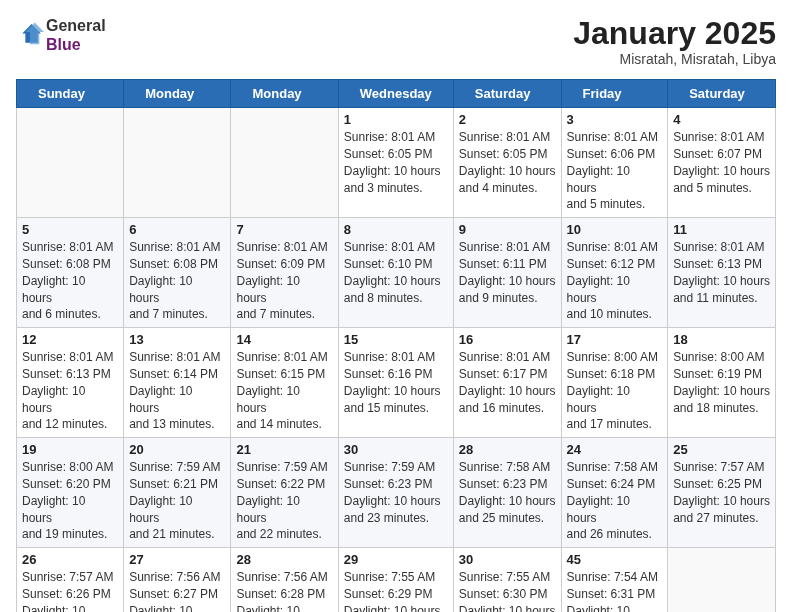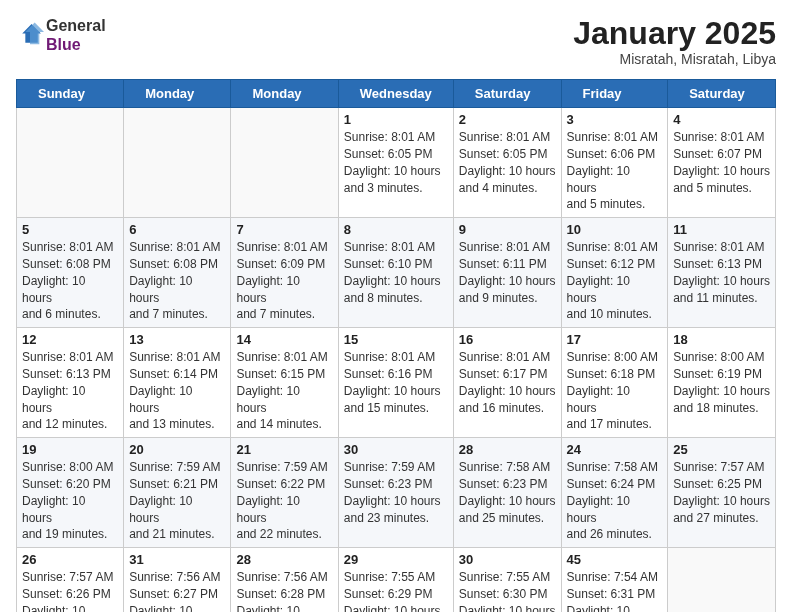--- a/index.html
+++ b/index.html
@@ -231,21 +231,21 @@
           <span class="day-number">25</span>
           <div class="day-info">Sunrise: 7:57 AM<br>Sunset: 6:25 PM<br>Daylight: 10 hours<br>and 27 minutes.</div>
         </td>
       </tr>
       <tr>
         <td>
           <span class="day-number">26</span>
           <div class="day-info">Sunrise: 7:57 AM<br>Sunset: 6:26 PM<br>Daylight: 10 hours<br>and 29 minutes.</div>
         </td>
         <td>
-          <span class="day-number">31</span>
+          <span class="day-number">27</span>
           <div class="day-info">Sunrise: 7:56 AM<br>Sunset: 6:27 PM<br>Daylight: 10 hours<br>and 30 minutes.</div>
         </td>
         <td>
           <span class="day-number">28</span>
           <div class="day-info">Sunrise: 7:56 AM<br>Sunset: 6:28 PM<br>Daylight: 10 hours<br>and 32 minutes.</div>
         </td>
         <td>
           <span class="day-number">29</span>
           <div class="day-info">Sunrise: 7:55 AM<br>Sunset: 6:29 PM<br>Daylight: 10 hours<br>and 33 minutes.</div>
         </td>

